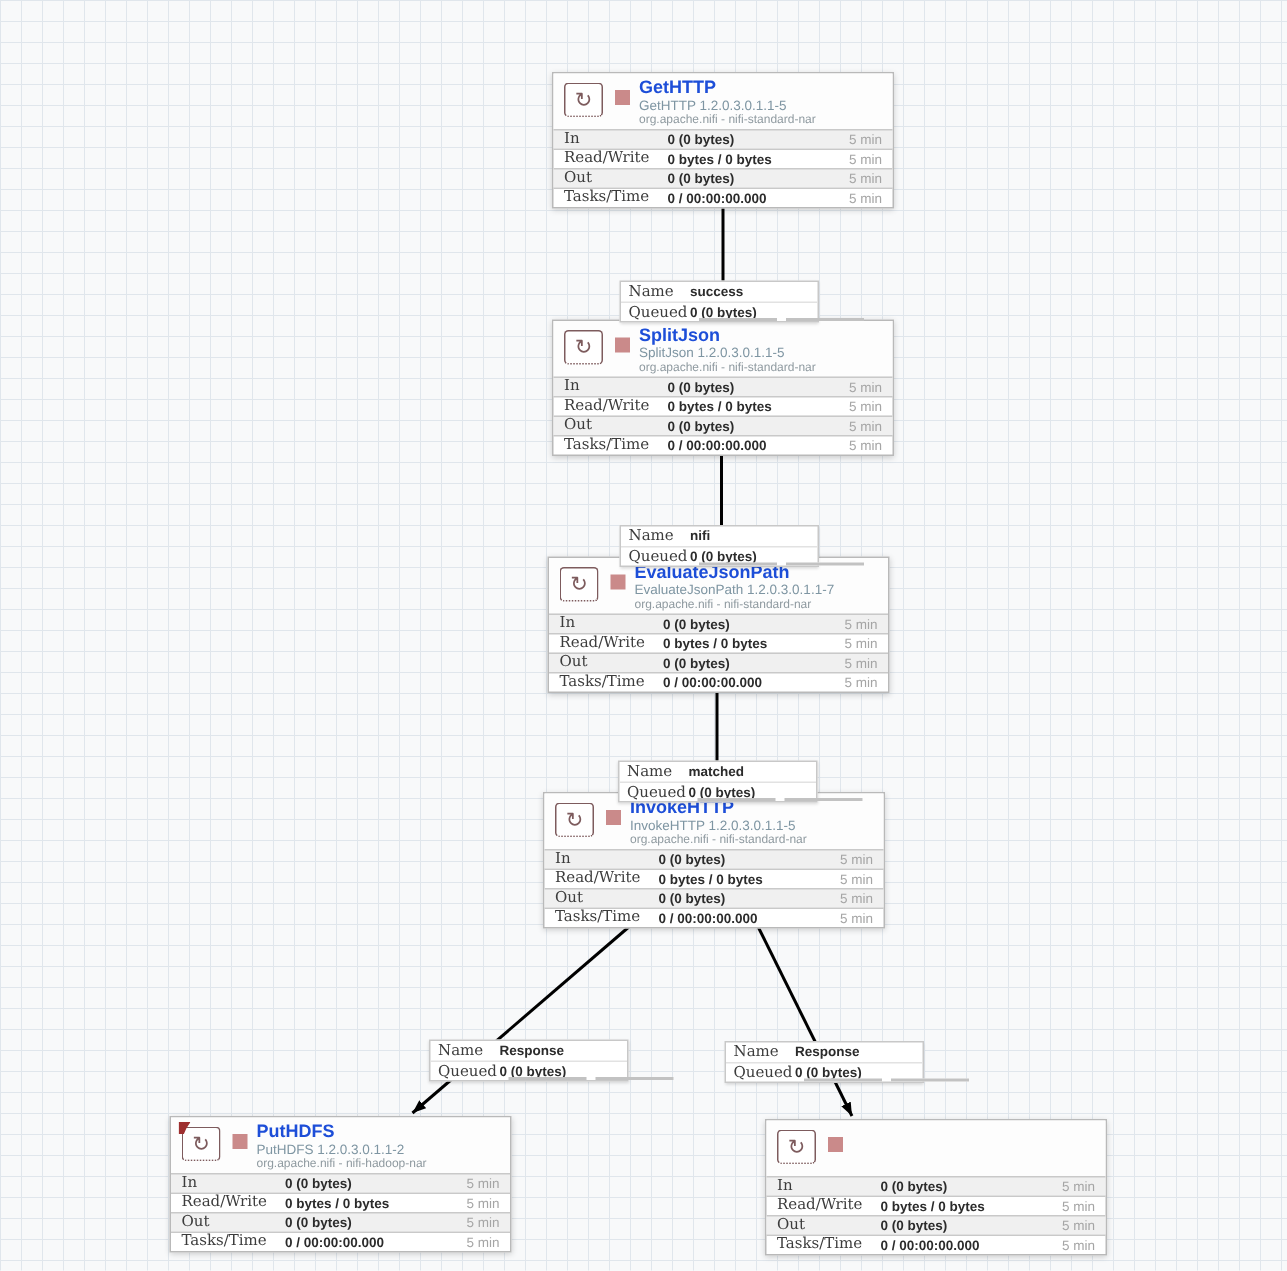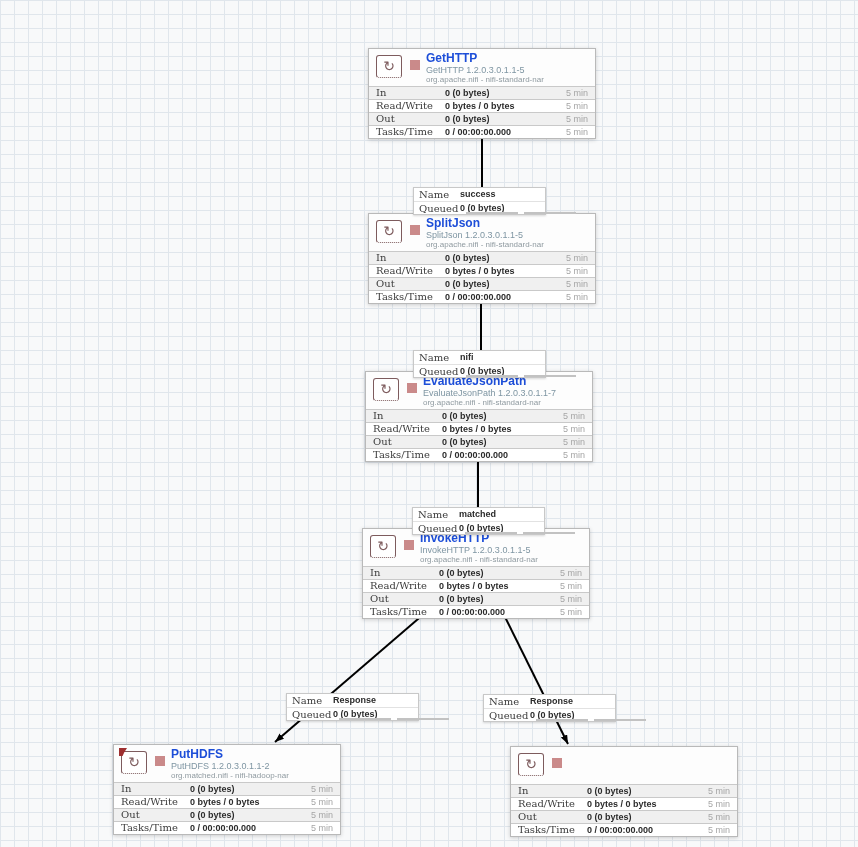--- a/index.html
+++ b/index.html
@@ -214,21 +214,21 @@
     <div class="processor" style="left: 113px; top: 744px;">
     <div class="proc-header">
       <div class="icon-box">
         <span>↻</span>
         <div class="corner-badge"></div>
       </div>
       <div class="status-square"></div>
       <div class="titles">
         <span class="proc-name">PutHDFS</span>
         <span class="proc-version">PutHDFS 1.2.0.3.0.1.1-2</span>
-        <span class="proc-bundle">org.matched.nifi - nifi-hadoop-nar</span>
+        <span class="proc-bundle">org.apache.nifi - nifi-hadoop-nar</span>
       </div>
     </div>
     <div class="stats">
         <div class="stat-row alt">
           <span class="stat-label">In</span>
           <span class="stat-value">0 (0 bytes)</span>
           <span class="stat-window">5 min</span>
         </div>
         <div class="stat-row">
           <span class="stat-label">Read/Write</span>

